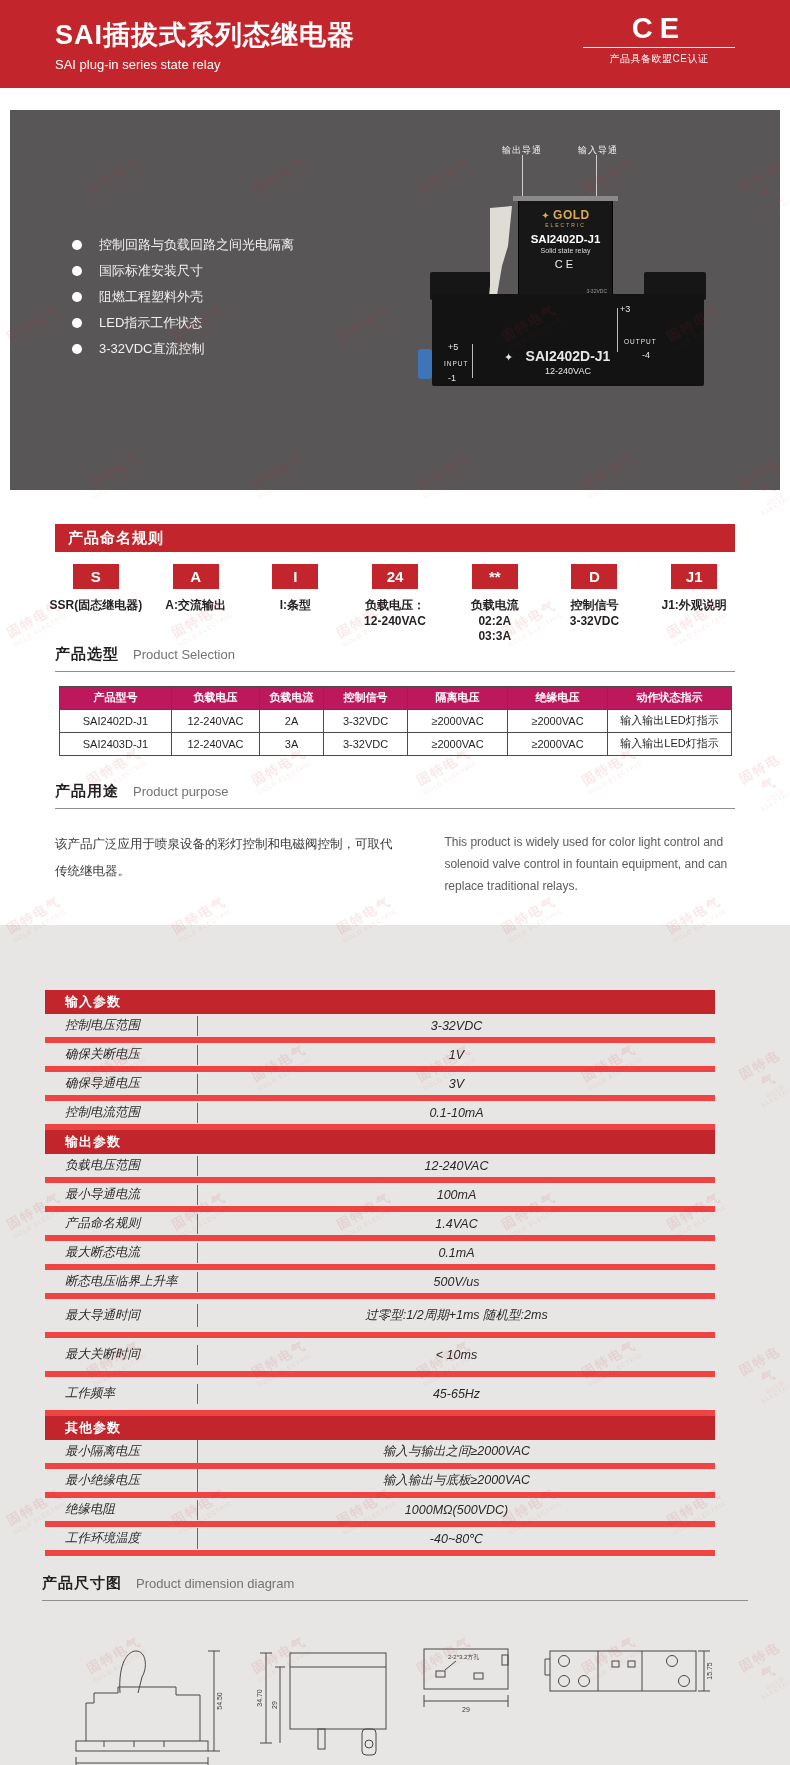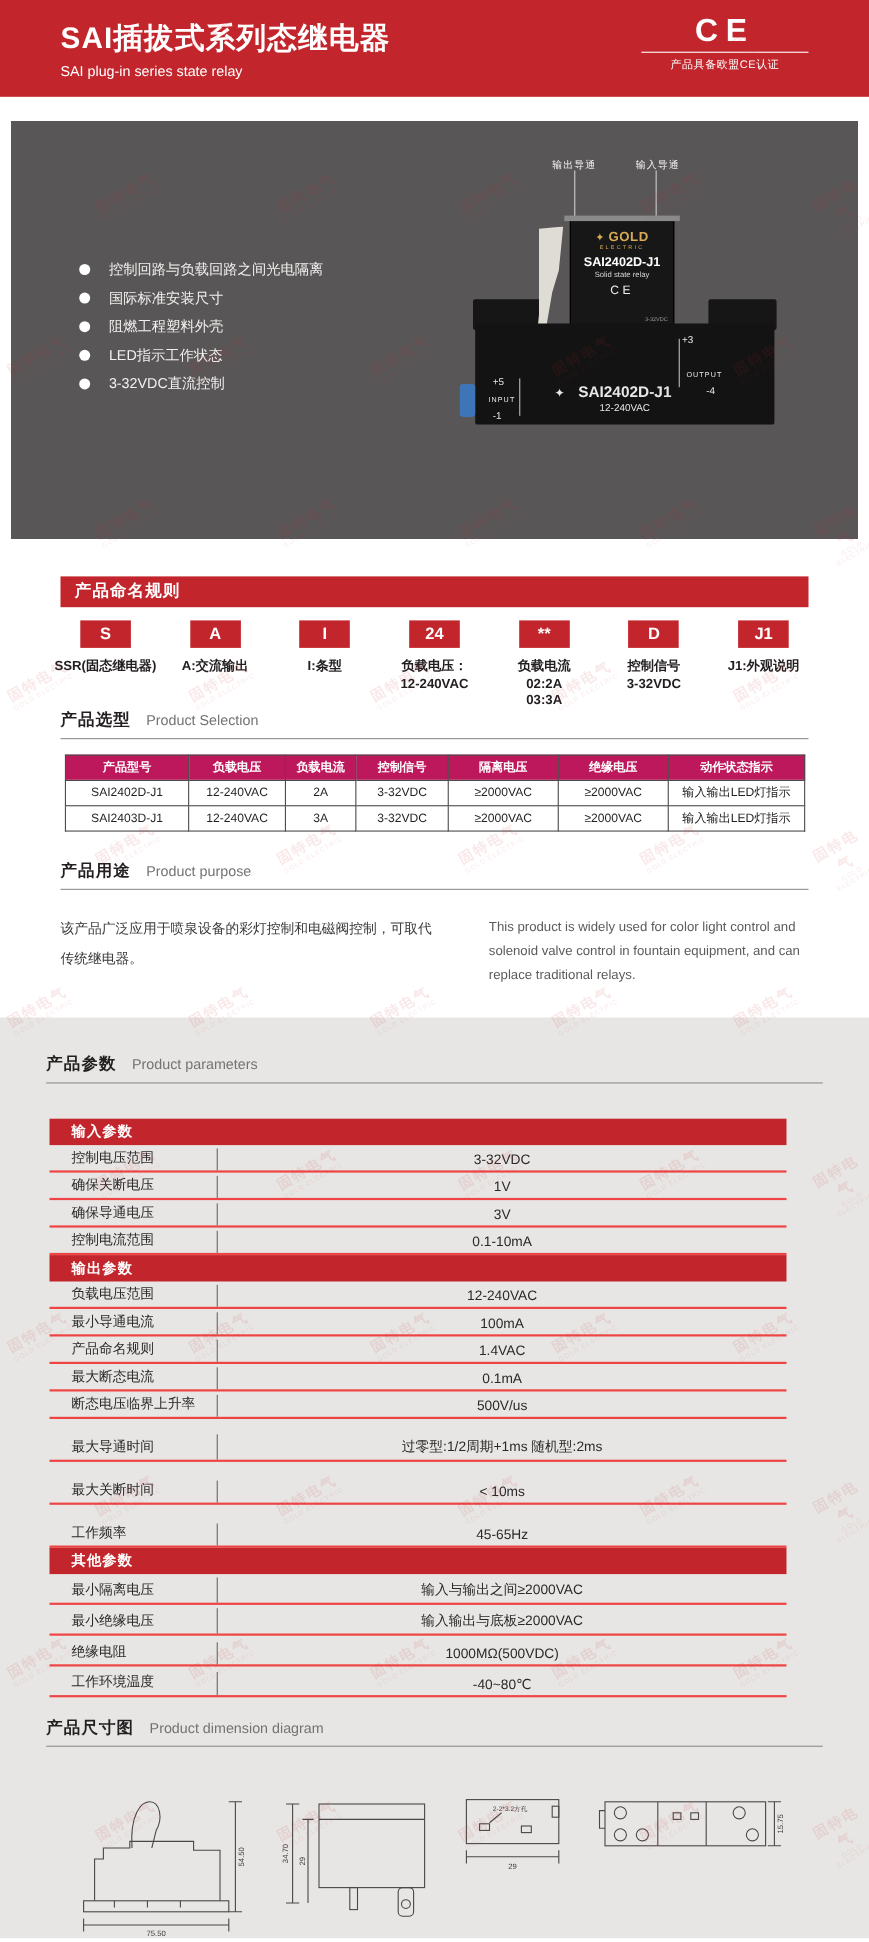--- a/index.html
+++ b/index.html
@@ -85,21 +85,21 @@
   .purpose-zh { width:345px; font-size:12.5px; line-height:2.15; color:#3a3738; }
   .purpose-en { margin-left:46px; width:292px; font-size:12px; line-height:1.85; color:#5d5a5a; }
 
   
   .gray { margin-top:28px; background:#e7e6e4; min-height:837px; padding-top:33px; }
   .gray .sec { margin:0 42px; }
 
   
   .ptable { margin:32px 45px 4px; width:670px; font-size:12.5px; }
   .pbanner { background:#c2262c; color:#fff; font-weight:bold; height:24px; line-height:24px; padding-left:20px; font-size:13px; letter-spacing:1px; }
-  .prow { display:flex; border-bottom:2px solid #ef4444; min-height:23px; align-items:flex-end; }
+  .prow { display:flex; border-bottom:6px solid #ef4444; min-height:23px; align-items:center;font-style:italic; }
   .plabel { width:152px; padding:3px 6px 3px 20px; display:flex; align-items:center; color:#2b2829; }
   .pvalue { flex:1; border-left:1px solid #6b6868; display:flex; align-items:center; justify-content:center; text-align:center; padding:3px 8px; color:#2b2829; }
   .prow.tall { min-height:39px; }
   .prow.mid { min-height:28px; }
 
   
   .dims { margin:42px 0 0 58px; display:flex; align-items:flex-start; gap:26px; }
   .dims svg { overflow:visible; }
   .dline { stroke:#4a4747; stroke-width:1; fill:none; }
   .dtext { font-size:7px; fill:#3d3a3b; font-family:"Liberation Sans",sans-serif; }
@@ -495,27 +495,20 @@
   </div>
   <div class="sec-rule"></div>
   <div class="purpose-cols">
     <div class="purpose-zh">该产品广泛应用于喷泉设备的彩灯控制和电磁阀控制，可取代传统继电器。</div>
     <div class="purpose-en">This product is widely used for color light control and solenoid valve control in fountain equipment, and can replace traditional relays.</div>
   </div>
 </div>
 
 <div class="gray">
 
-  <div class="sec">
-    <div class="sec-head">
-      <span class="sec-zh">产品参数</span>
-      <span class="sec-en">Product parameters</span>
-    </div>
-    <div class="sec-rule"></div>
-  </div>
 
   <div class="ptable">
     <div class="pbanner">输入参数</div>
     <div class="prow">
         <div class="plabel">控制电压范围</div>
         <div class="pvalue">3-32VDC</div>
       </div>
     <div class="prow">
         <div class="plabel">确保关断电压</div>
         <div class="pvalue">1V</div>

